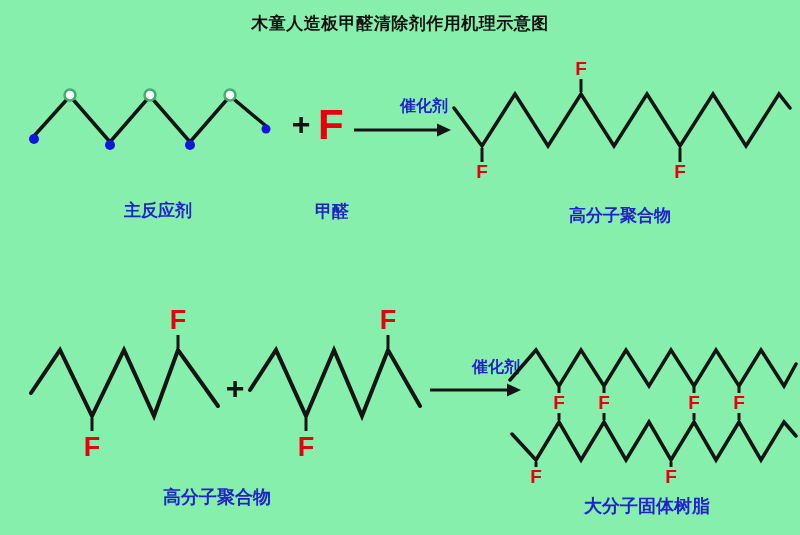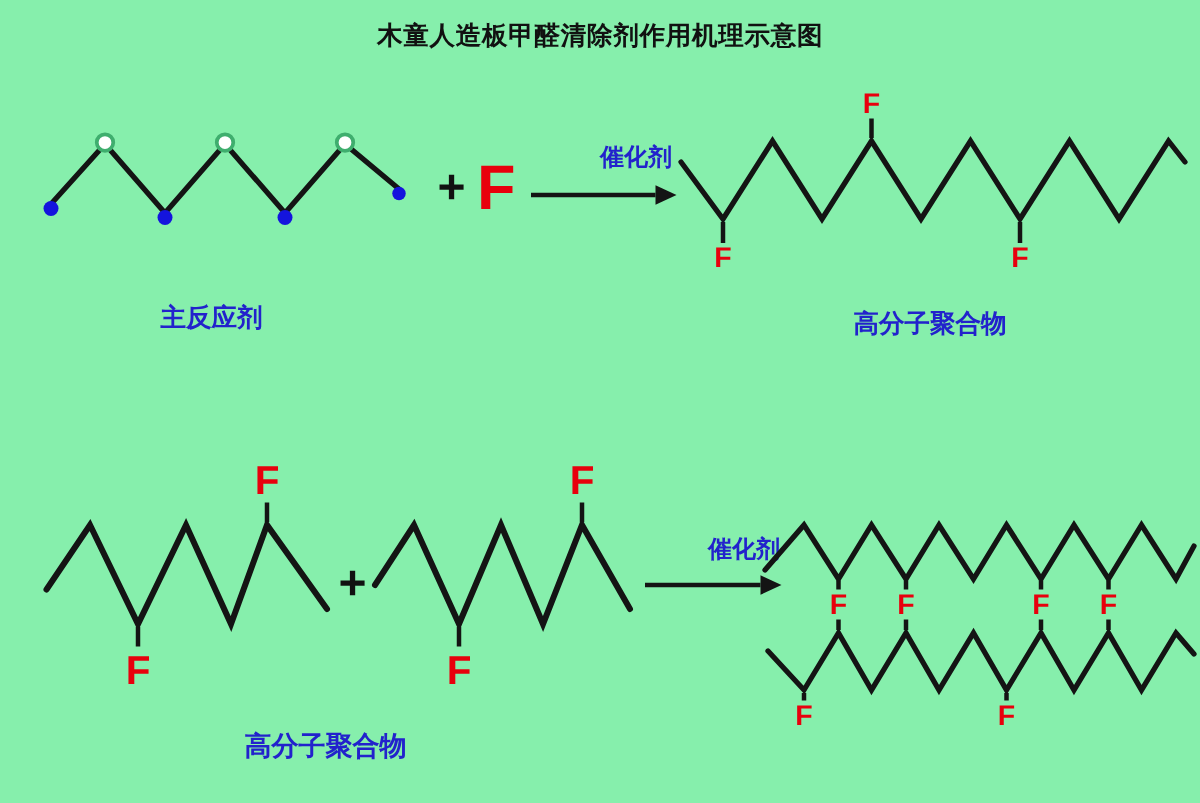--- a/index.html
+++ b/index.html
@@ -48,25 +48,26 @@
       <circle class="site-blue" cx="84" cy="59" r="5"></circle>
       <circle class="site-blue" cx="164" cy="59" r="5"></circle>
       <circle class="site-blue" cx="240" cy="43" r="4.5"></circle>
     </g>
     <g>
       <circle class="site-green" cx="44" cy="9" r="5.5"></circle>
       <circle class="site-green" cx="124" cy="9" r="5.5"></circle>
       <circle class="site-green" cx="204" cy="9" r="5.5"></circle>
     </g>
   </svg>
-  <div class="abs lbl" style="left:61px; top:202px; width:160px;">主反应剂</div>
+  <div class="abs lbl" style="left:78px; top:202px; width:160px;font-family:Liberation Mono, monospace;">主反应剂</div>
 
   <div class="abs plus" style="left:284px; top:108px; width:34px;">+</div>
 
   <div class="abs bigF" style="left:318px; top:104px;">F</div>
+  <div class="abs lbl" style="left:272px; top:202px; width:120px;">甲醛</div>
 
   <div class="abs cat-lbl" style="left:352px; top:97px; width:96px;">催化剂</div>
   <svg class="abs" style="left:352px; top:120px;" width="100" height="20" viewBox="0 0 100 20">
     <line class="arrowline" x1="2" y1="10" x2="85" y2="10"></line>
     <polygon class="arrowhead" points="85,3.5 99,10 85,16.5"></polygon>
   </svg>
 
   <svg class="abs" style="left:452px; top:62px;" width="340" height="122" viewBox="0 0 340 122">
     <polyline class="bond" points="2,46 30,84 63,32 96,84 129,32 162,84 195,32 228,84 261,32 294,84 327,32 338,46"></polyline>
     <line class="stub" x1="129" y1="30" x2="129" y2="17"></line>
@@ -121,14 +122,15 @@
     <text class="fsym" font-size="19" x="190" y="71">F</text>
     <text class="fsym" font-size="19" x="235" y="71">F</text>
 
     <line class="stub" x1="32" y1="124" x2="32" y2="129"></line>
     <line class="stub" x1="167" y1="124" x2="167" y2="129"></line>
     <text class="fsym" font-size="19" x="32" y="145">F</text>
     <text class="fsym" font-size="19" x="167" y="145">F</text>
   </svg>
 
   <div class="abs lbl" style="left:112px; top:487px; width:210px; font-size:18px;">高分子聚合物</div>
+  <div class="abs lbl" style="left:542px; top:496px; width:210px; font-size:18px;">大分子固体树脂</div>
 
 </div>
 
 </body></html>

